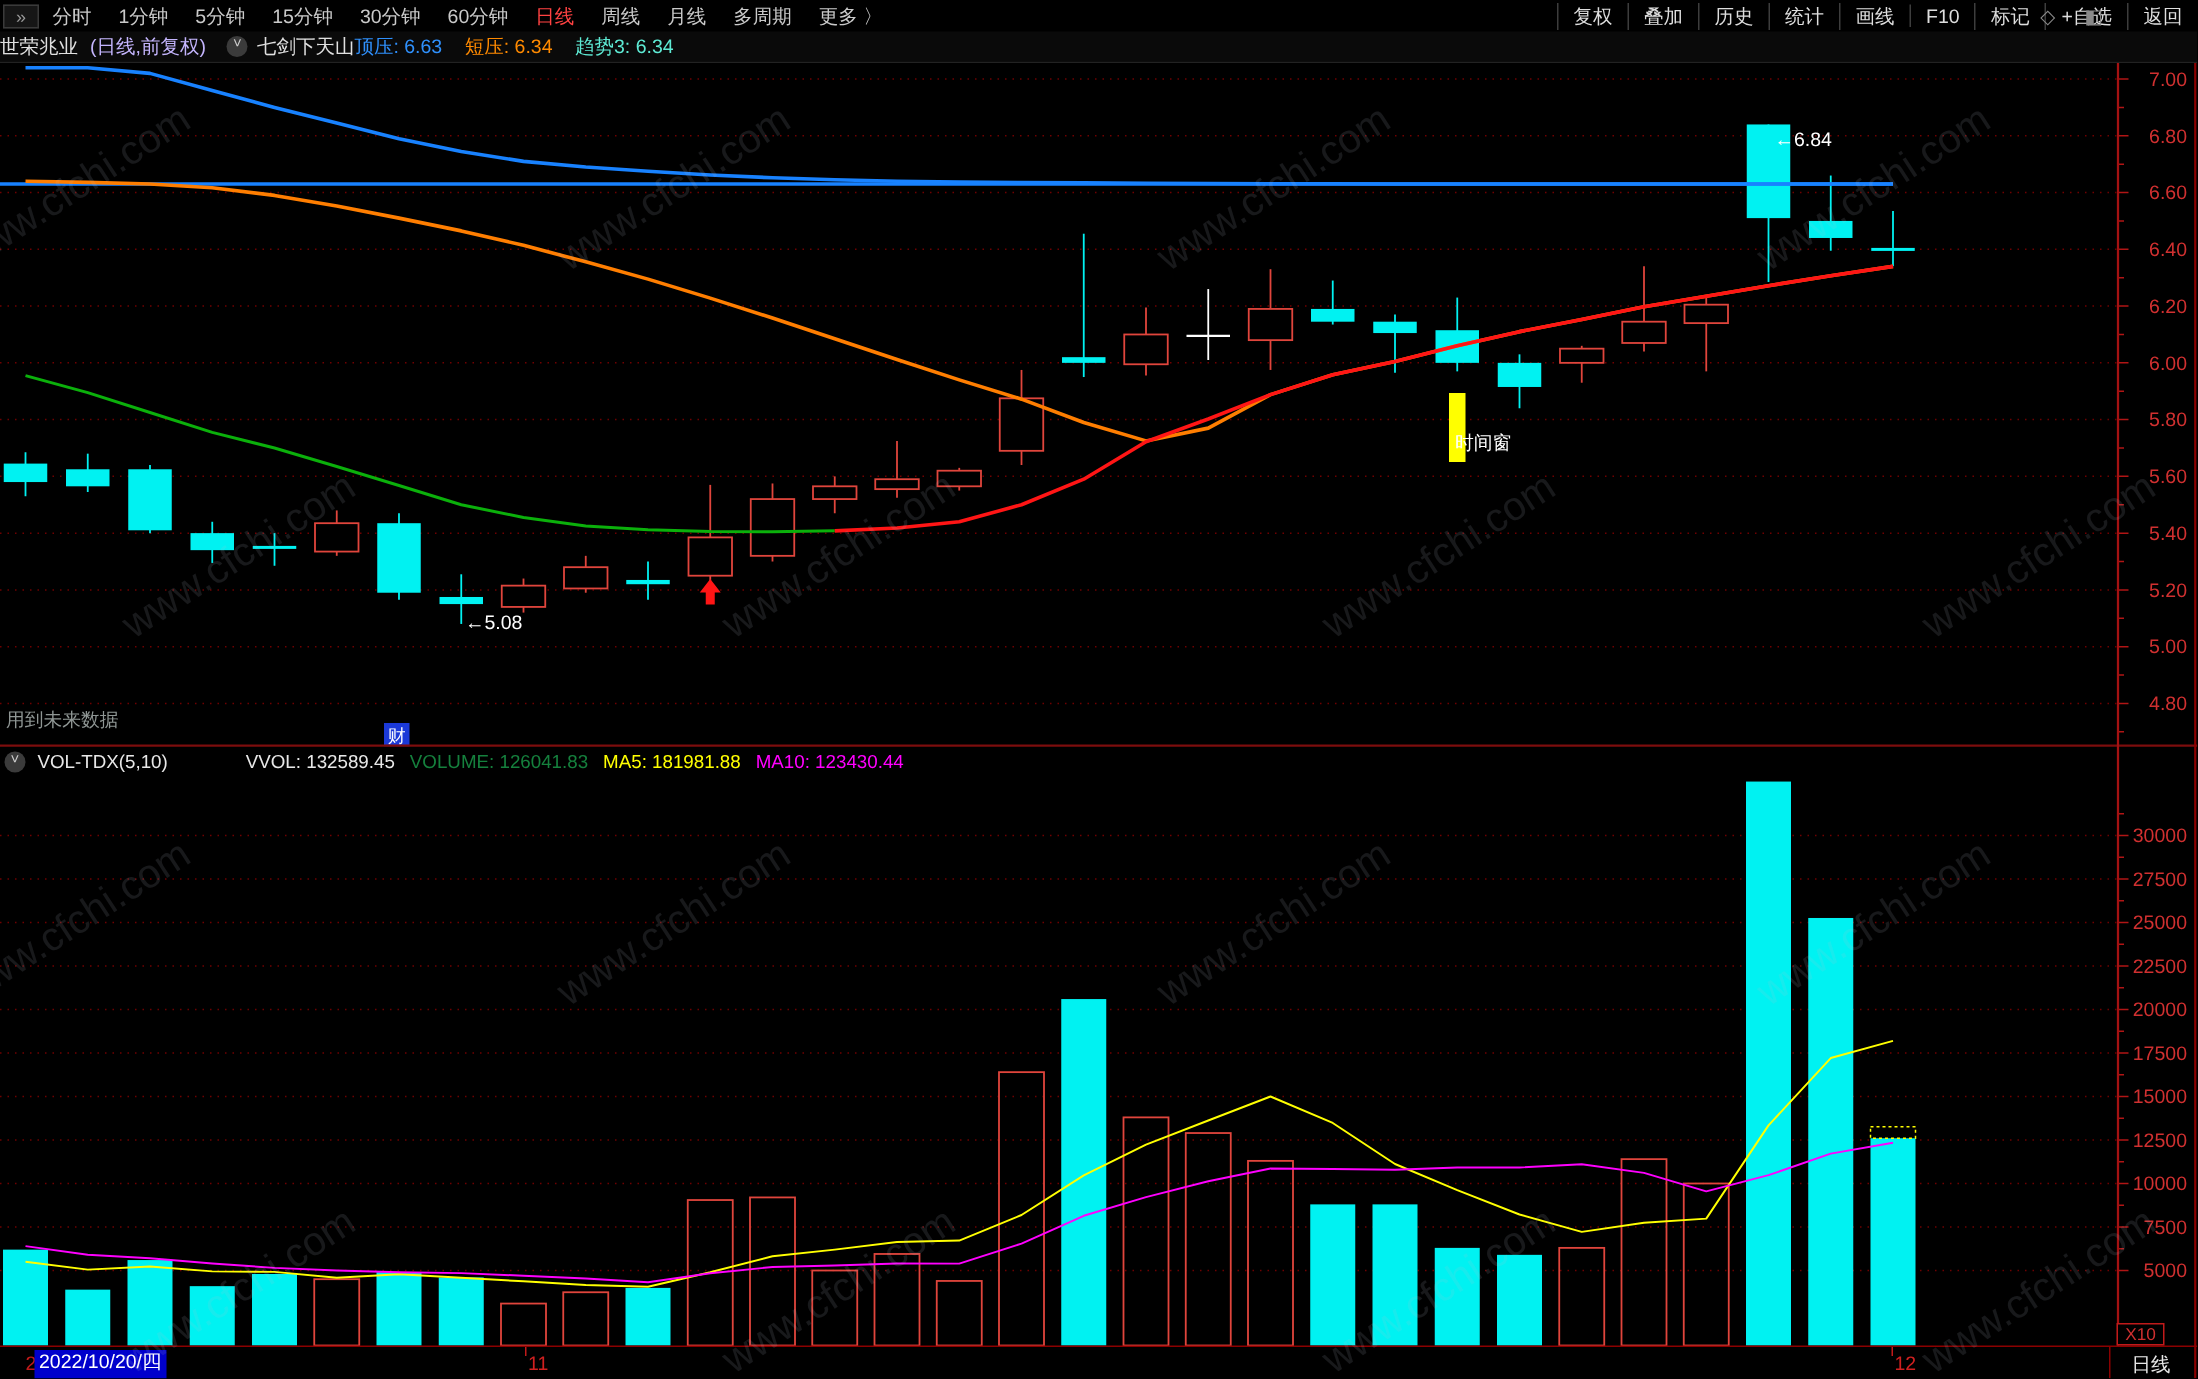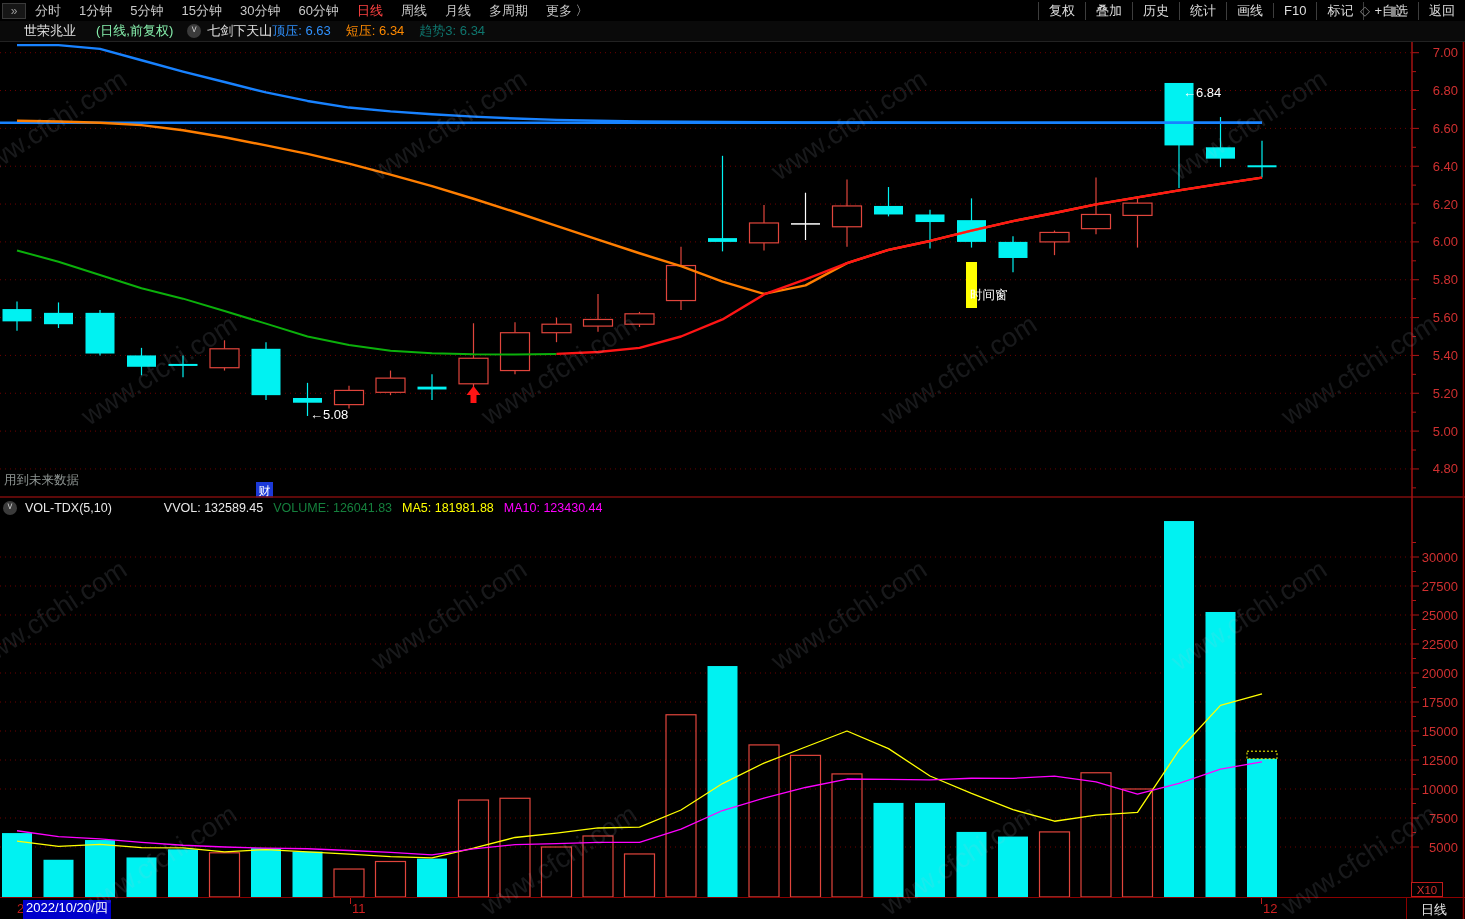--- a/index.html
+++ b/index.html
@@ -14,22 +14,22 @@
   #panel-toggle { width:24px; height:16px; margin-left:2px; color:#9a9a9a; font-size:12px;
     line-height:15px; text-align:center; border:1px solid #3a3a3a; background:#161616; }
   .mi { padding:0 9px; cursor:default; white-space:nowrap; }
   .mi.active { color:#ff4242; }
   #tool-bar { margin-left:auto; display:flex; align-items:center; height:21px; }
   .tool { padding:0 10px; border-left:1px solid #3d3d3d; color:#dedede; white-space:nowrap; }
 
   
   #info-bar { position:absolute; left:0; top:21px; width:1465px; height:20px; z-index:3;
     display:flex; align-items:center; font-size:13px; color:#e0e0e0; background:#0a0a0a; }
-  #stock-name { margin-left:24px; }
-  #stock-mode { margin-left:20px; color:#86efac; }
+  #stock-name { margin-left:0; }
+  #stock-mode { margin-left:8px; color:#c4b5fd; }
   .dd-icon { width:14px; height:14px; border-radius:50%; background:#3b3b3b; color:#cfcfcf;
     font-size:10px; line-height:12px; text-align:center; display:inline-block; }
   #info-bar .dd-icon { margin-left:14px; }
   #strategy-name { margin-left:6px; }
   #indicator-row { display:flex; gap:15px; }
   .ind { white-space:nowrap; }
   #corner-icons { position:absolute; right:55px; top:3px; color:#8a8a8a; font-size:13px;
     letter-spacing:8px; z-index:3; }
 
   
@@ -329,21 +329,21 @@
   </div>
 
   <div id="info-bar">
     <span id="stock-name">世荣兆业</span>
     <span id="stock-mode">(日线,前复权)</span>
     <span class="dd-icon">˅</span>
     <span id="strategy-name">七剑下天山</span>
     <span id="indicator-row">
         <span class="ind" style="color: rgb(47, 144, 252);">顶压: 6.63</span>
         <span class="ind" style="color: rgb(255, 138, 0);">短压: 6.34</span>
-        <span class="ind" style="color: #0f766e;">趋势3: 6.34</span>
+        <span class="ind" style="color: #5eead4;">趋势3: 6.34</span>
       </span>
   </div>
   <div id="corner-icons">◇ ◧</div>
 
   <div id="vol-header">
     <span class="dd-icon">˅</span>
     <span id="vol-name">VOL-TDX(5,10)</span>
     <span id="vol-fields" style="display:flex;gap:10px;margin-left:44px;">
         <span class="vfield" style="color: rgb(232, 232, 232);">VVOL: 132589.45</span>
         <span class="vfield" style="color: #15803d;">VOLUME: 126041.83</span>

